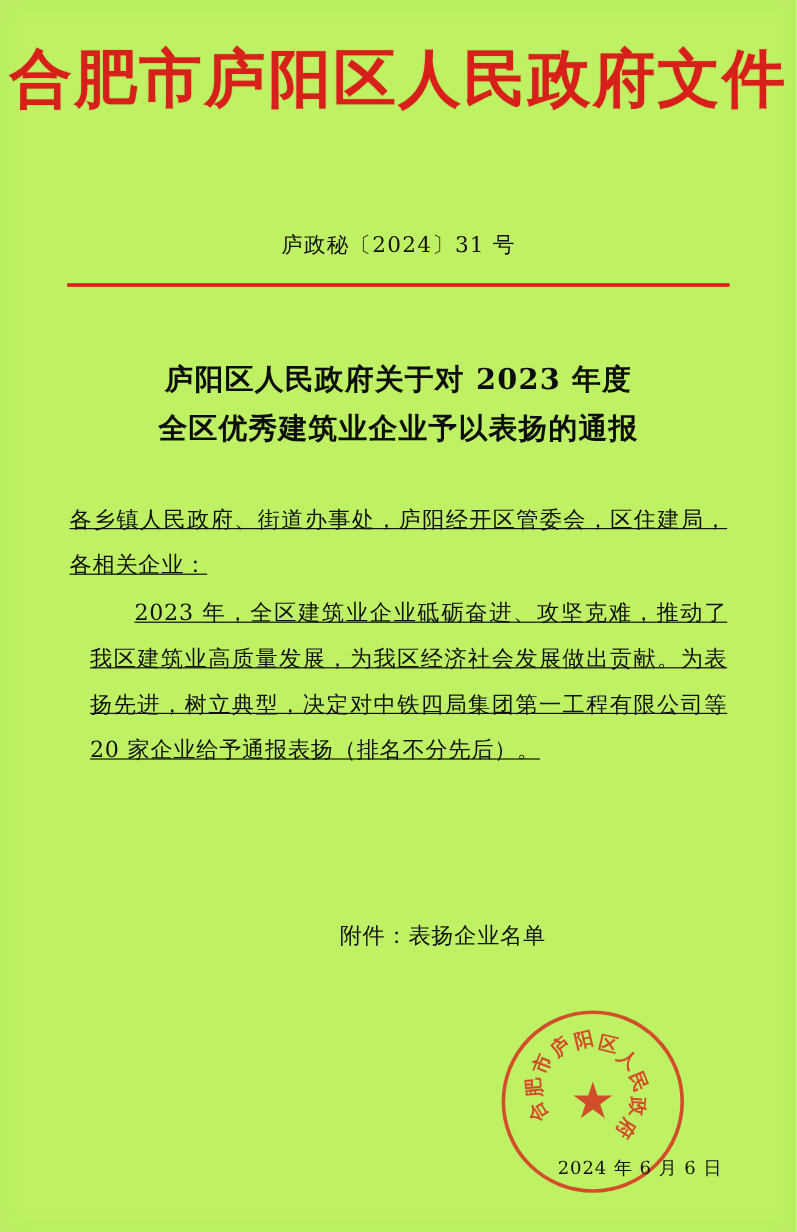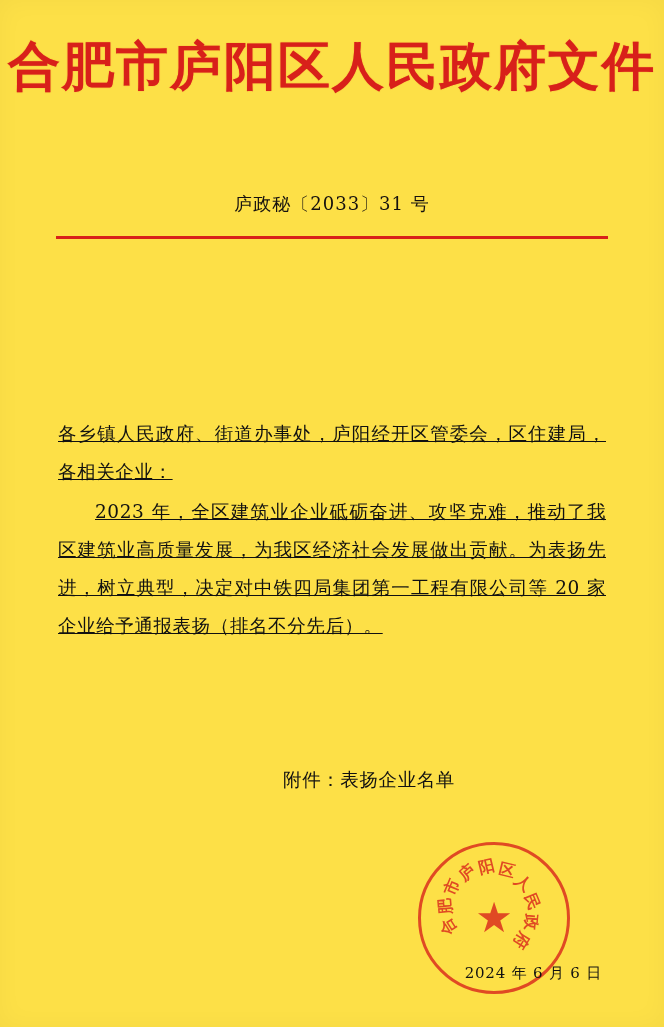--- a/index.html
+++ b/index.html
@@ -12,21 +12,21 @@
     height: 1027px;
     position: relative;
     font-family: "DejaVu Serif", "Liberation Serif", serif;
     color: #111111;
     overflow: hidden;
   }
 
   .page {
     position: absolute;
     inset: 0;
-    background: #fde047;
+    background: #bef264;
   }
 
   
   .masthead {
     position: absolute;
     top: 36px;
     left: 0;
     right: 0;
     text-align: center;
     color: #d8201a;
@@ -86,20 +86,21 @@
     color: #111111;
     text-align: justify;
     text-justify: inter-ideograph;
   }
   .body-text p {
     margin: 0 0 2px 0;
     text-decoration: underline;
   }
   .body-text p.indent {
     text-indent: 2em;
+    margin-left: 17px;
   }
 
   
   .attachment {
     position: absolute;
     top: 767px;
     left: 58px;
     right: 58px;
     font-size: 18.5px;
     letter-spacing: 0.6px;
@@ -178,24 +179,28 @@
     box-shadow: inset 0 0 26px rgba(0,0,0,0.035);
   }
 </style>
 </head>
 <body>
 
 <div class="page">
 
   <div class="masthead">合肥市庐阳区人民政府文件</div>
 
-  <div class="doc-number">庐政秘〔2033〕31 号</div>
+  <div class="doc-number">庐政秘〔2024〕31 号</div>
 
   <div class="red-rule"></div>
 
+  <div class="doc-title">
+    <span class="line">庐阳区人民政府关于对 2023 年度</span>
+    <span class="line">全区优秀建筑业企业予以表扬的通报</span>
+  </div>
 
   <div class="body-text">
     <p>各乡镇人民政府、街道办事处，庐阳经开区管委会，区住建局，各相关企业：</p>
     <p class="indent">2023 年，全区建筑业企业砥砺奋进、攻坚克难，推动了我区建筑业高质量发展，为我区经济社会发展做出贡献。为表扬先进，树立典型，决定对中铁四局集团第一工程有限公司等 20 家企业给予通报表扬（排名不分先后）。</p>
   </div>
 
   <div class="attachment">附件：表扬企业名单</div>
 
   <div class="seal">
     <div class="seal-arc-text" id="seal-arc">

